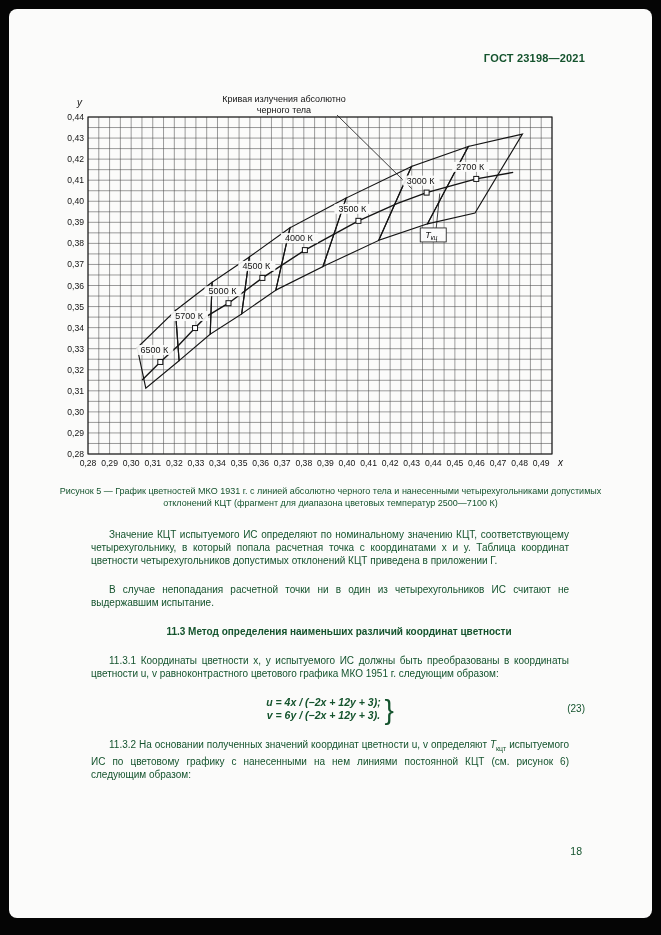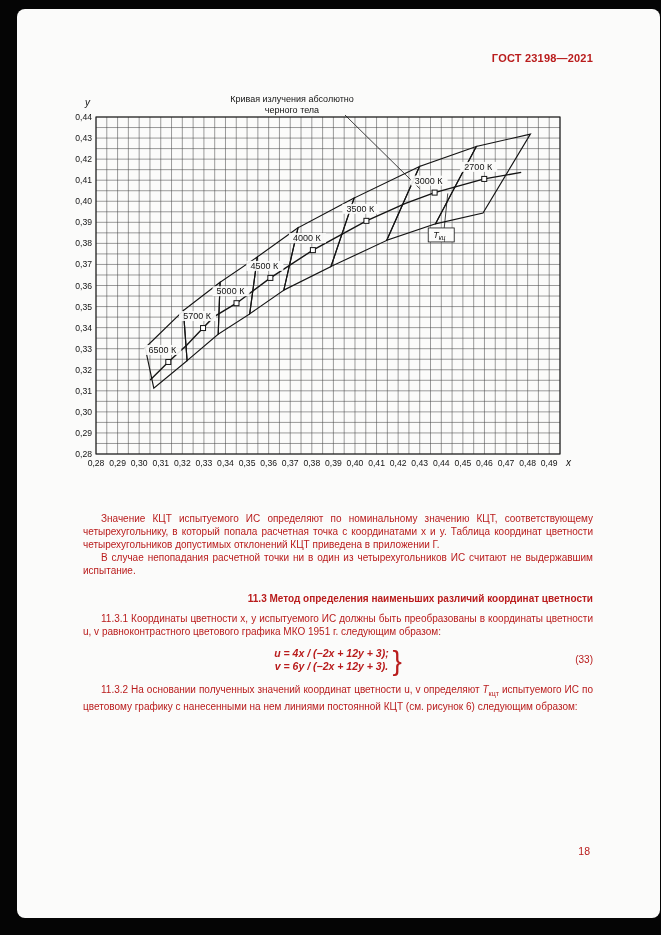--- a/index.html
+++ b/index.html
@@ -1,40 +1,40 @@
 <!DOCTYPE html>
 <html><head>
 <meta charset="utf-8">
 <style>
   html,body{margin:0;padding:0;width:661px;height:935px;overflow:hidden;}
   body{background:#050505;position:relative;font-family:"Liberation Sans",sans-serif;}
-  .sheet{position:absolute;left:17px;top:9px;width:643px;height:909px;background:#fbfbfa;
-         border-radius:8px;color:#b91c1c;}
+  .sheet{position:absolute;left:9px;top:9px;width:643px;height:909px;background:#fbfbfa;
+         border-radius:8px;color:#14532d;}
   .doc-header{position:absolute;top:43px;right:67px;font-size:11px;font-weight:bold;letter-spacing:.2px;}
   .chart{position:absolute;left:38px;top:79px;}
   .chart text{font-family:"Liberation Sans",sans-serif;fill:#141414;}
   .grid{stroke:#4a4a4a;stroke-width:.55;}
   .frame{fill:none;stroke:#1d1d1d;stroke-width:1.1;}
   .tick{font-size:8.6px;}
   .axis-letter{font-style:italic;font-size:10px;}
   .quad{fill:none;stroke:#141414;stroke-width:1.15;}
   .locus{fill:none;stroke:#141414;stroke-width:1.4;}
   .leader{stroke:#141414;stroke-width:.8;}
   .ann{font-size:9px;}
   .cct{font-size:9px;}
   .labelbg{fill:#fbfbfa;opacity:.92;}
   .marker{fill:#fff;stroke:#141414;stroke-width:1;}
   .tbox{fill:#fbfbfa;stroke:#141414;stroke-width:.8;}
   .italic{font-style:italic;}
   .caption{position:absolute;top:476px;left:46px;right:46px;text-align:center;
            font-size:9px;line-height:12px;}
   .body-text{position:absolute;top:503px;left:66px;right:67px;font-size:10px;
              line-height:13px;text-align:justify;}
-  .para{margin:0;text-indent:18px;}
-  .heading{font-weight:bold;margin:15px 0 7px;padding-left:18px;text-align:right;}
+  .para{margin:16px;text-indent:18px;}
+  .heading{font-weight:bold;margin:15px 0 7px;padding-left:18px;text-align:center;}
   .formula-row{position:relative;text-align:center;margin:9px 0 10px;text-indent:0;}
   .formula-lines{display:inline-block;vertical-align:middle;font-weight:bold;font-style:italic;
                  font-size:10.5px;line-height:13px;text-align:center;}
   .brace{display:inline-block;vertical-align:middle;font-size:28px;font-weight:400;margin-left:1px;}
   .eqnum{position:absolute;right:0;top:6px;font-size:10px;}
   .page-number{position:absolute;top:836px;right:70px;font-size:10.5px;}
   sub{font-size:7px;}
   .it{font-style:italic;}
 </style>
 </head>
@@ -198,37 +198,38 @@
       <rect x="178.99488372093023" y="212.69249999999997" width="5" height="5" class="marker"></rect>
       <text x="175.49488372093023" y="206.19249999999997" text-anchor="middle" class="cct">5000 К</text>
       <rect x="124.04372093023252" y="223.04625000000004" width="37" height="10" class="labelbg"></rect>
       <rect x="145.54372093023252" y="237.54625000000004" width="5" height="5" class="marker"></rect>
       <text x="142.04372093023252" y="231.04625000000004" text-anchor="middle" class="cct">5700 К</text>
       <rect x="89.2976744186046" y="256.9568750000001" width="37" height="10" class="labelbg"></rect>
       <rect x="110.7976744186046" y="271.4568750000001" width="5" height="5" class="marker"></rect>
       <text x="107.2976744186046" y="264.9568750000001" text-anchor="middle" class="cct">6500 К</text>
     </svg>
 
+  <div class="caption">Рисунок 5 — График цветностей МКО 1931 г. с линией абсолютно черного тела и нанесенными четырехугольниками допустимых отклонений КЦТ (фрагмент для диапазона цветовых температур 2500—7100 К)</div>
 
   <div class="body-text">
     <p class="para">Значение КЦТ испытуемого ИС определяют по номинальному значению КЦТ, соответствующему четырехугольнику, в который попала расчетная точка с координатами x и y. Таблица координат цветности четырехугольников допустимых отклонений КЦТ приведена в приложении Г.</p>
     <p class="para">В случае непопадания расчетной точки ни в один из четырехугольников ИС считают не выдержавшим испытание.</p>
 
     <div class="heading">
       <div>11.3 Метод определения наименьших различий координат цветности</div>
     </div>
 
     <p class="para">11.3.1 Координаты цветности x, y испытуемого ИС должны быть преобразованы в координаты цветности u, v равноконтрастного цветового графика МКО 1951 г. следующим образом:</p>
 
     <div class="formula-row">
       <div class="formula-lines">
         <div>u = 4x / (−2x + 12y + 3);</div>
         <div>v = 6y / (−2x + 12y + 3).</div>
       </div>
       <div class="brace">}</div>
-      <div class="eqnum">(33)</div>
+      <div class="eqnum">(23)</div>
     </div>
 
     <p class="para"><span>11.3.2 На основании полученных значений координат цветности u, v определяют </span><span class="it">Т</span><sub>кцт</sub><span> испытуемого ИС по цветовому графику с нанесенными на нем линиями постоянной КЦТ (см. рисунок 6) следующим образом:</span></p>
   </div>
 
   <div class="page-number">18</div>
 </div>
 
 </body></html>

